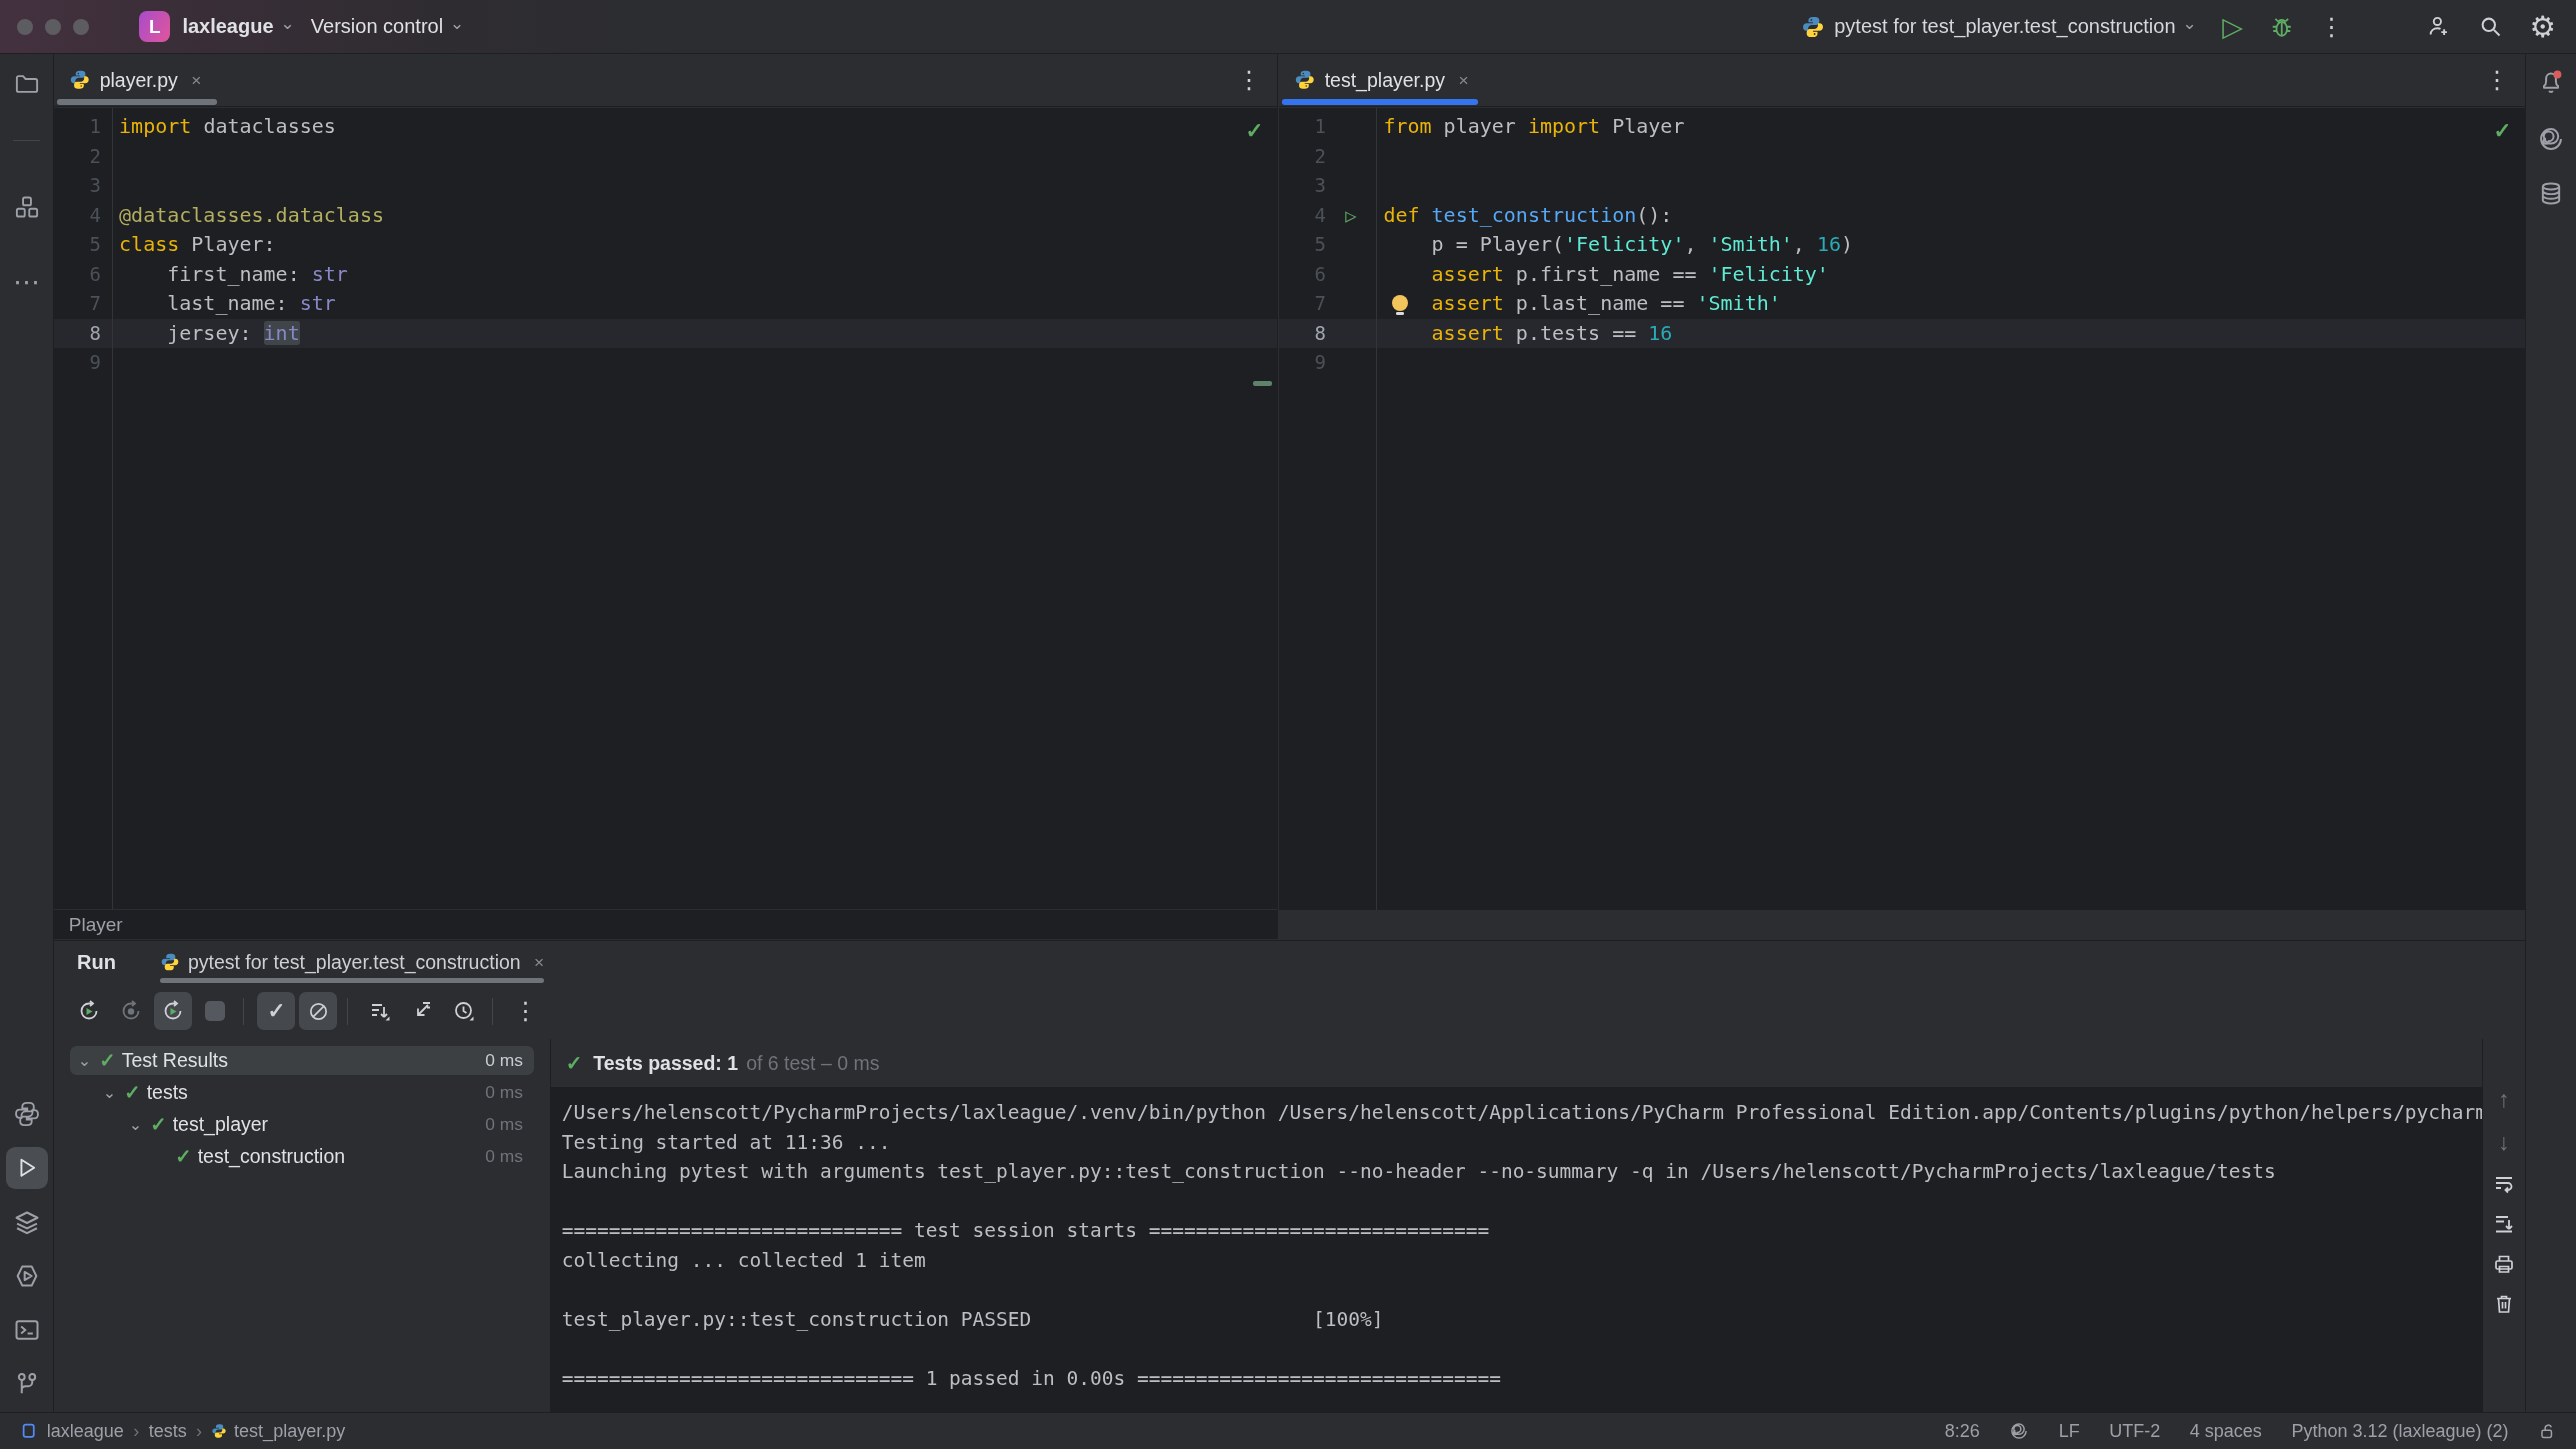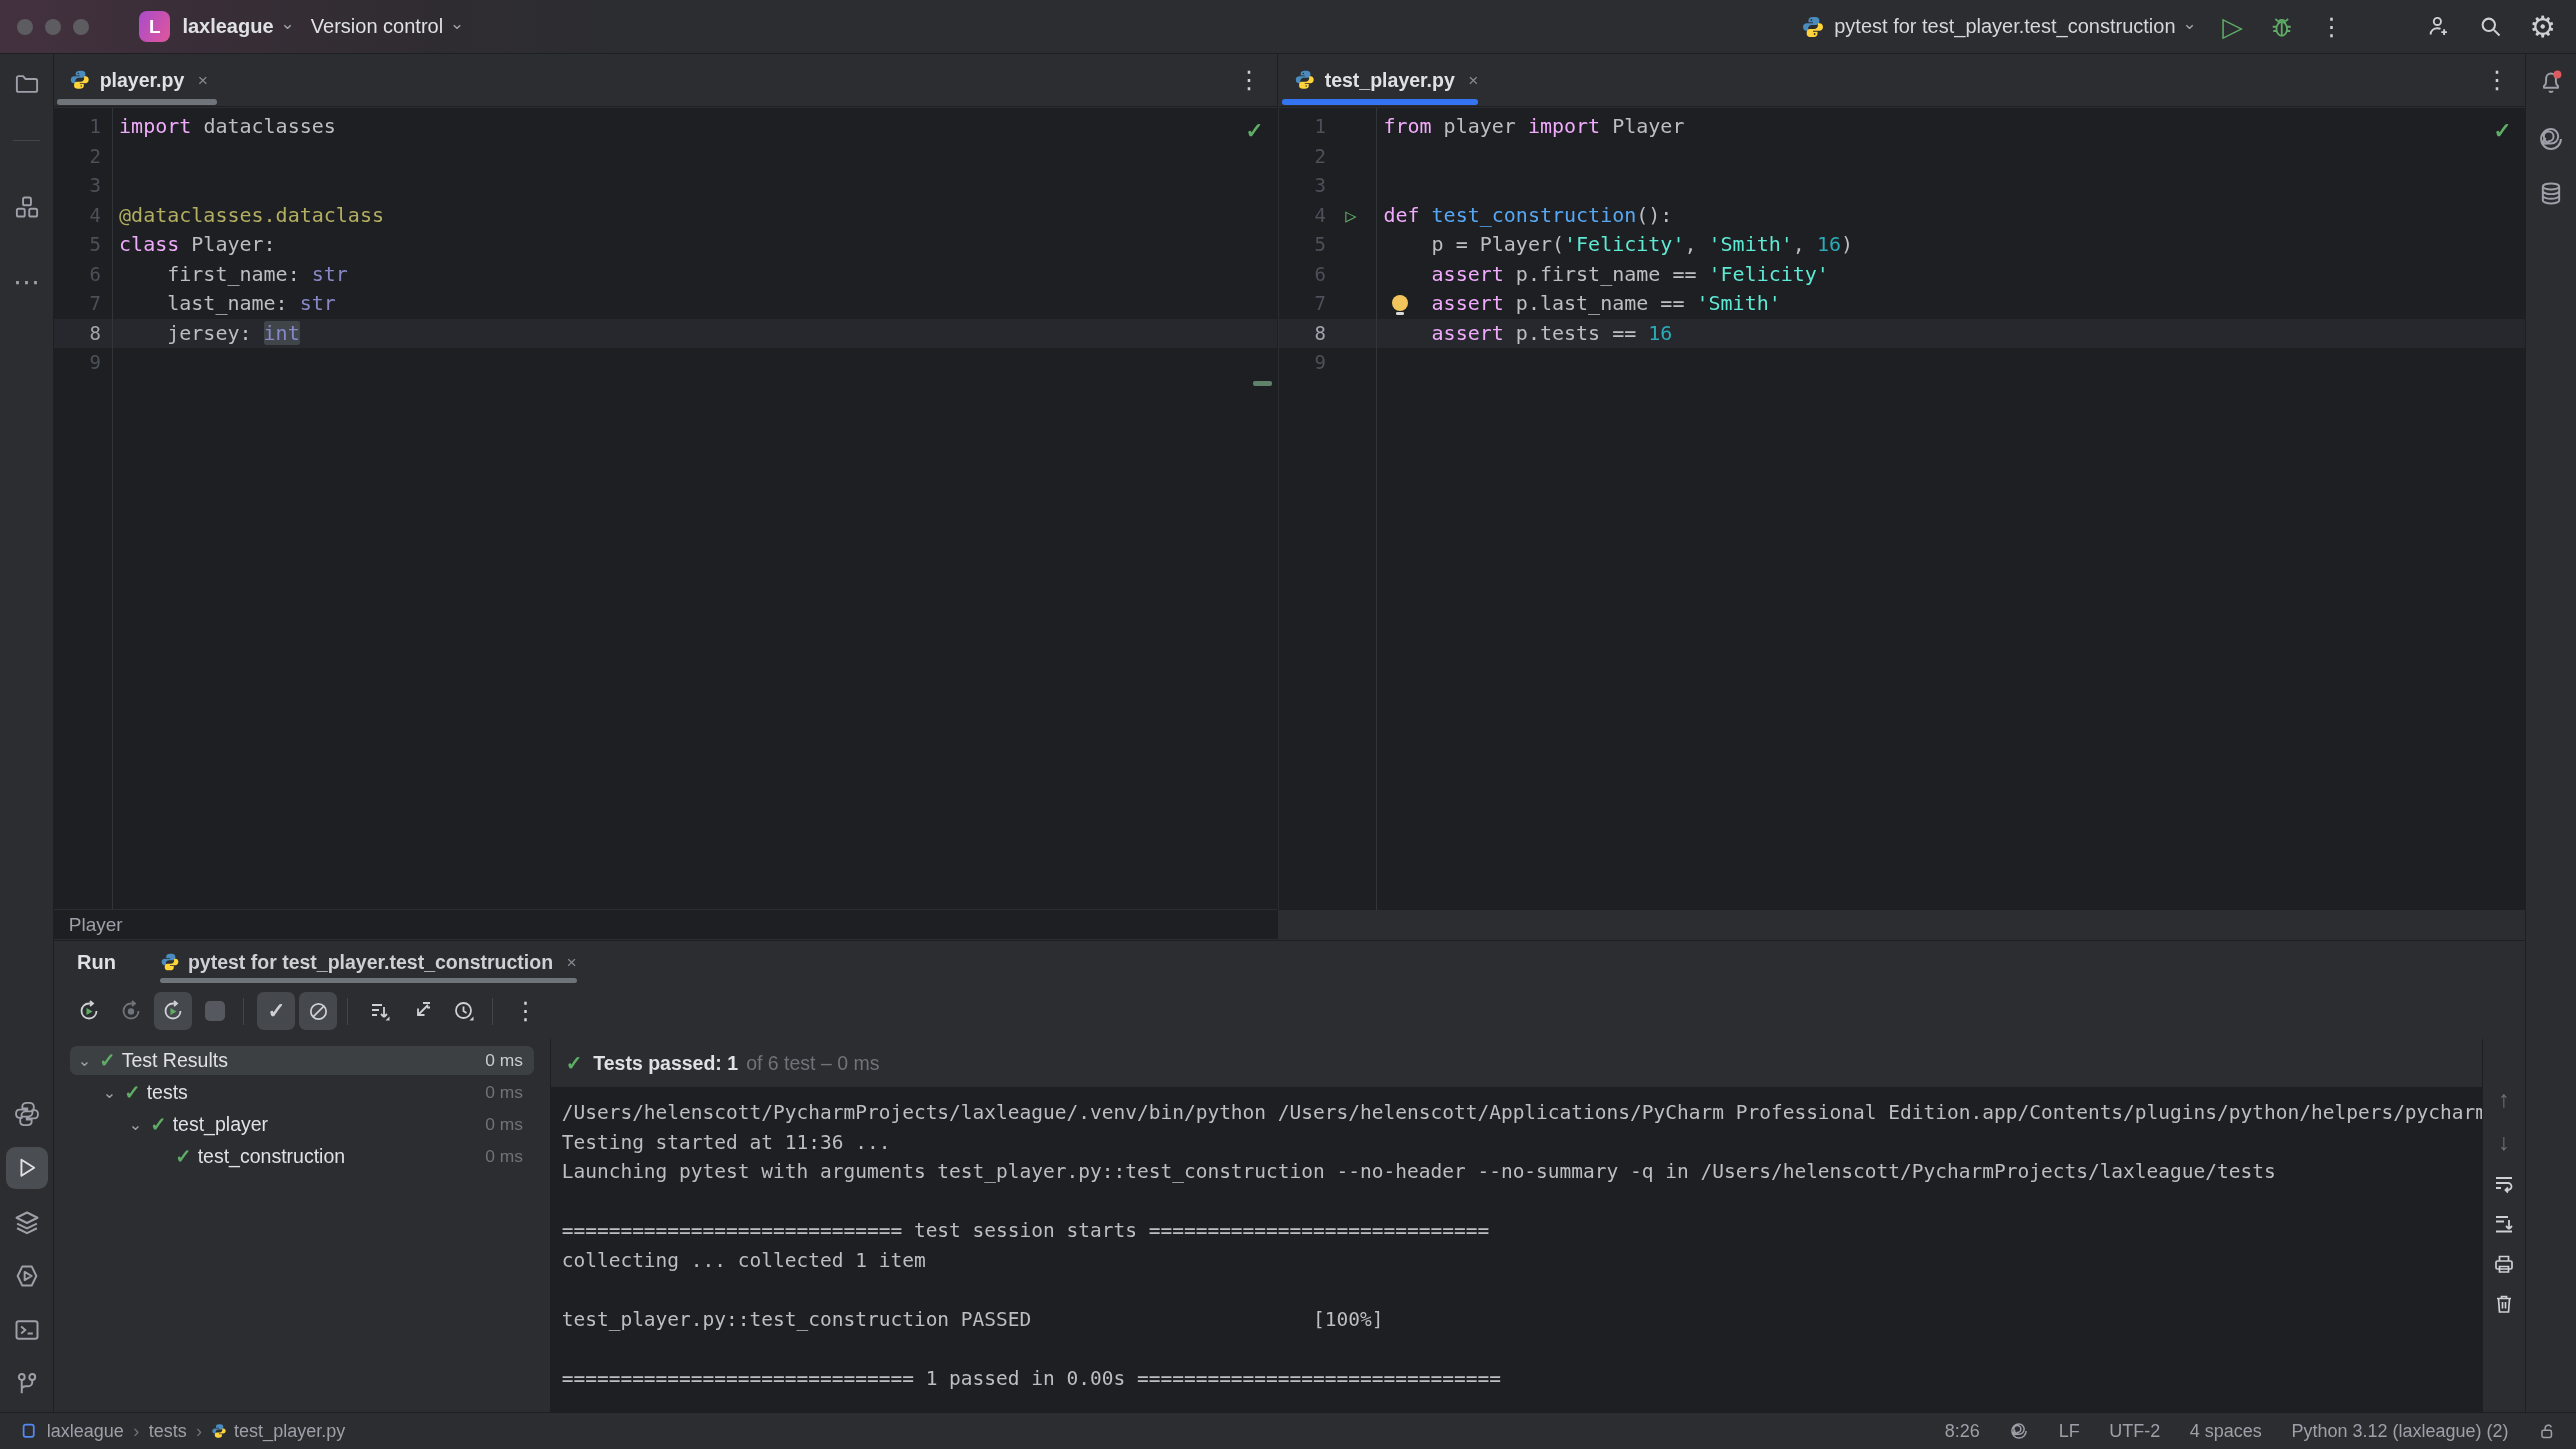--- a/index.html
+++ b/index.html
@@ -33,40 +33,40 @@
   .strip-div { position:absolute; left:13.4px; width:27px; height:0.7px; background:#43454a; }
 
   
   #editors { position:absolute; left:54px; top:54px; width:2471px; height:885px; }
   .split { position:absolute; top:0; height:885px; }
   #split-left { left:0; width:1224px; border-right:1.3px solid #1e1f22; }
   #split-right { left:1225px; width:1246px; }
   .tabbar { position:absolute; left:0; top:0; right:0; height:53px; background:#2b2d30;
     border-bottom:0.7px solid #1e1f22; display:flex; align-items:center; }
   .tab { display:flex; align-items:center; height:100%; padding:0 17.4px 0 14.8px; position:relative; }
-  .tab-label { font-size:19.5px; color:#dfe1e5; margin-left:9.4px;font-weight:bold; }
+  .tab-label { font-size:19.5px; color:#dfe1e5; margin-left:9.4px; }
   .tab-close { font-size:17.4px; color:#868a91; margin-left:13.4px; }
   .underline { position:absolute; left:2.7px; bottom:1.3px; height:5.4px; border-radius:2.7px; }
   .ul-gray { background:#6f737a; width:160px; }
   .ul-blue { background:#3574f0; width:196px; }
   .tab-kebab { margin-left:auto; margin-right:16px; }
   .code-area { position:absolute; left:0; top:54px; right:0; height:802px; background:#1e1f22;
     padding-top:4px; overflow:hidden; }
   .gutter-sep { position:absolute; top:54px; height:802px; width:0.7px; background:#313438; }
   .cl { position:relative; height:29.5px; line-height:29.5px; display:flex;
     font-family:"DejaVu Sans Mono", monospace; font-size:20px; color:#bcbec4; }
   .cl.cur { background:#26282e; }
   .ln { width:47px; text-align:right; color:#4b5059; font-size:19px; flex:none; }
   .cl.cur .ln { color:#a1a5ad; }
   .gx { flex:none; display:flex; align-items:center; justify-content:center; }
   #split-left .gx { width:10.7px; }
   #split-right .gx { width:50px; }
   .ct { padding-left:7.4px; white-space:pre; }
   .inlay { font-family:"Liberation Sans", sans-serif; font-size:17.4px; color:#6f737a; }
-  .kw{color:#f0abfc}.pl{color:#bcbec4}.str{color:#5eead4}.num{color:#2aacb8}
+  .kw{color:#eab308}.pl{color:#bcbec4}.str{color:#5eead4}.num{color:#2aacb8}
   .fn{color:#56a8f5}.dec{color:#b3ae60}.bi{color:#8888c6}
   .bih{color:#8888c6;background:#40454a;border-radius:2.7px}
   .g-run { color:#5fad65; font-size:19px; }
   .g-bulb { position:absolute; left:113px; top:6px; width:16px; height:16px; border-radius:50%;
     background:#f2c55c; }
   .g-bulb::after { content:''; position:absolute; left:4px; bottom:-4px; width:8px; height:3.4px;
     background:#d9d9d9; border-radius:1.3px; }
   .insp-ok { position:absolute; top:12px; right:13.4px; color:#5fad65; font-size:21.5px; font-weight:bold; }
   .stripe-mark { position:absolute; right:5.4px; width:19px; height:4.7px; border-radius:2px;
     background:#5f826b; }

